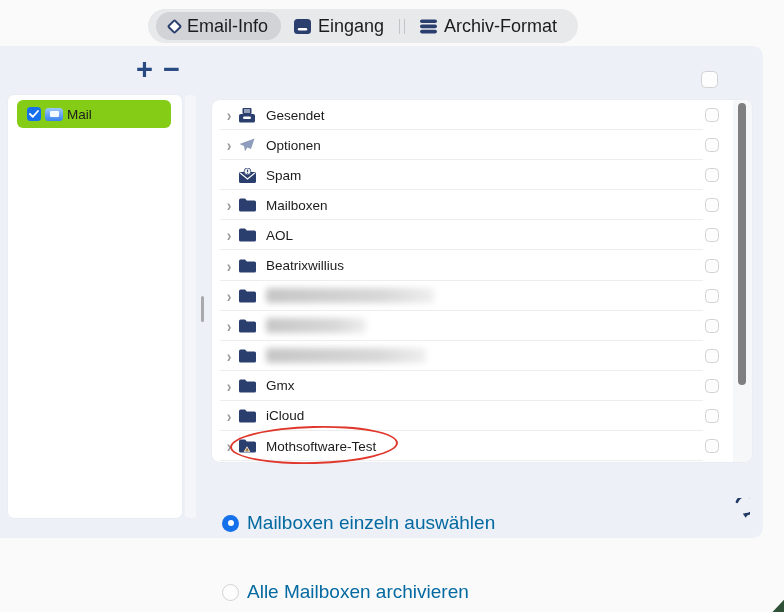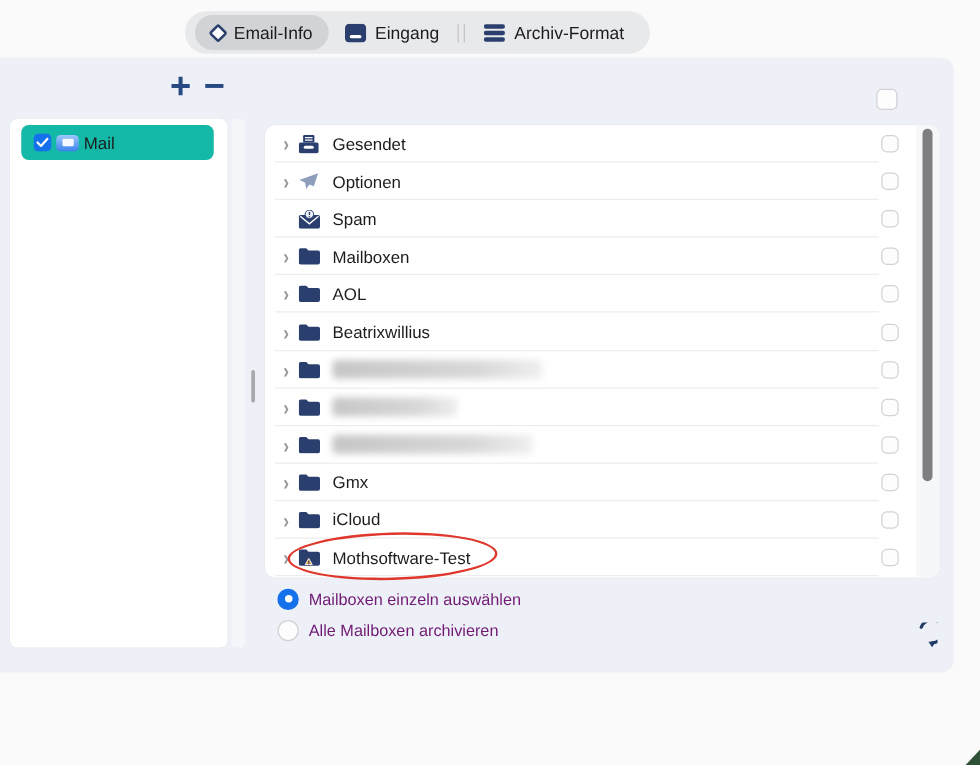--- a/index.html
+++ b/index.html
@@ -4,21 +4,21 @@
 <style>
   * { margin:0; padding:0; box-sizing:border-box; }
   html,body { width:784px; height:612px; }
   body { font-family:"Liberation Sans", sans-serif; background:#fafafa; position:relative; overflow:hidden; }
   #stage { position:absolute; inset:0; width:784px; height:612px; }
 
   
   .toolbar { position:absolute; left:148px; top:9px; height:34px; background:#e8e9eb;
              border-radius:17px; display:flex; align-items:center; padding:0 8px; }
   .seg { display:flex; align-items:center; gap:7px; padding:12px 13px; height:28px;
-         border-radius:14px; font-size:14px; color:#1c1c1e; white-space:nowrap; cursor:default; }
+         border-radius:14px; font-size:18px; color:#1c1c1e; white-space:nowrap; cursor:default; }
   .seg.selected { background:#d2d3d7; }
   .seg-divider { width:1px; height:15px; background:#c3c3c8; margin:0 2px; }
   .icon-diamond { width:11px; height:11px; border:2.5px solid #2b3f6e; background:#fff;
                   transform:rotate(45deg); border-radius:2px; }
   .tb-svg { display:block; }
 
   
   .main-panel { position:absolute; left:0; top:46px; width:763px; height:492px;
                 background:#edf0f6; border-radius:0 10px 10px 0; }
 
@@ -29,21 +29,21 @@
   .cb { width:15px; height:15px; border:1.5px solid #d2d2d6; border-radius:4.5px; background:#fdfdfd; }
   .header-cb { position:absolute; left:701px; top:71px; width:17px; height:17px; }
 
   
   .sidebar { position:absolute; left:8px; top:95px; width:174px; height:423px; background:#ffffff;
              border-radius:6px; box-shadow:0 0 0 .5px rgba(0,0,0,.03); }
   .sidebar-strip { position:absolute; left:185px; top:95px; width:11px; height:423px;
                    background:#f5f6f9; border-radius:4px; }
   .drag-handle { position:absolute; left:201px; top:296px; width:3px; height:26px;
                  background:#a9a9ad; border-radius:2px; cursor:col-resize; }
-  .account-row { position:absolute; left:9px; top:5px; width:154px; height:28px; background:#14b8a6;
+  .account-row { position:absolute; left:9px; top:5px; width:154px; height:28px; background:#84cc16;
                  border-radius:6px; display:flex; align-items:center; padding-left:10px; gap:4px;
                  font-size:13.5px; color:#1c1c1e; }
   .cb-checked { width:14px; height:14px; border-radius:3.5px; background:#1570ec;
                 display:flex; align-items:center; justify-content:center; }
   .mail-app-icon { width:18px; height:13px; border-radius:3.5px;
                    background:linear-gradient(#9dc8fb,#3b82ee);
                    display:flex; align-items:center; justify-content:center; }
   .mail-app-icon i { display:block; width:9px; height:6px; background:#f4f9ff; border-radius:1px; }
 
   
@@ -65,21 +65,21 @@
                  background:linear-gradient(90deg,#c6c6c6,#d8d8d8 70%,#efefef);
                  filter:blur(3px); }
   .row .cb { position:absolute; right:14px; width:14px; height:14px; }
 
   .red-ellipse { position:absolute; left:230px; top:426px; width:168px; height:38px;
                  border:2px solid #df372c; border-radius:50%; transform:rotate(-1.5deg);
                  pointer-events:none; }
 
   
   .radio-group { position:absolute; left:222px; top:470px; display:flex; flex-direction:column; gap:7px; }
-  .radio-row { display:flex; align-items:center; gap:8px; font-size:13px; color:#701a75; height:18px; }
+  .radio-row { display:flex; align-items:center; gap:8px; font-size:19px; color:#0369a1; height:18px;margin-top:44px; }
   .radio { width:17px; height:17px; border-radius:50%; border:1.5px solid #d2d2d6; background:#fdfdfd; }
   .radio.on { border:none; background:#1570ec; display:flex; align-items:center; justify-content:center; }
   .radio.on i { display:block; width:6px; height:6px; background:#fff; border-radius:50%; }
 
   .refresh-btn { position:absolute; left:724px; top:498px; width:26px; height:26px; }
 
   .corner-green { position:absolute; right:0; bottom:0; width:16px; height:17px;
                   background:#2e5138; clip-path:polygon(100% 28%, 100% 100%, 28% 100%); }
 </style>
 </head>

